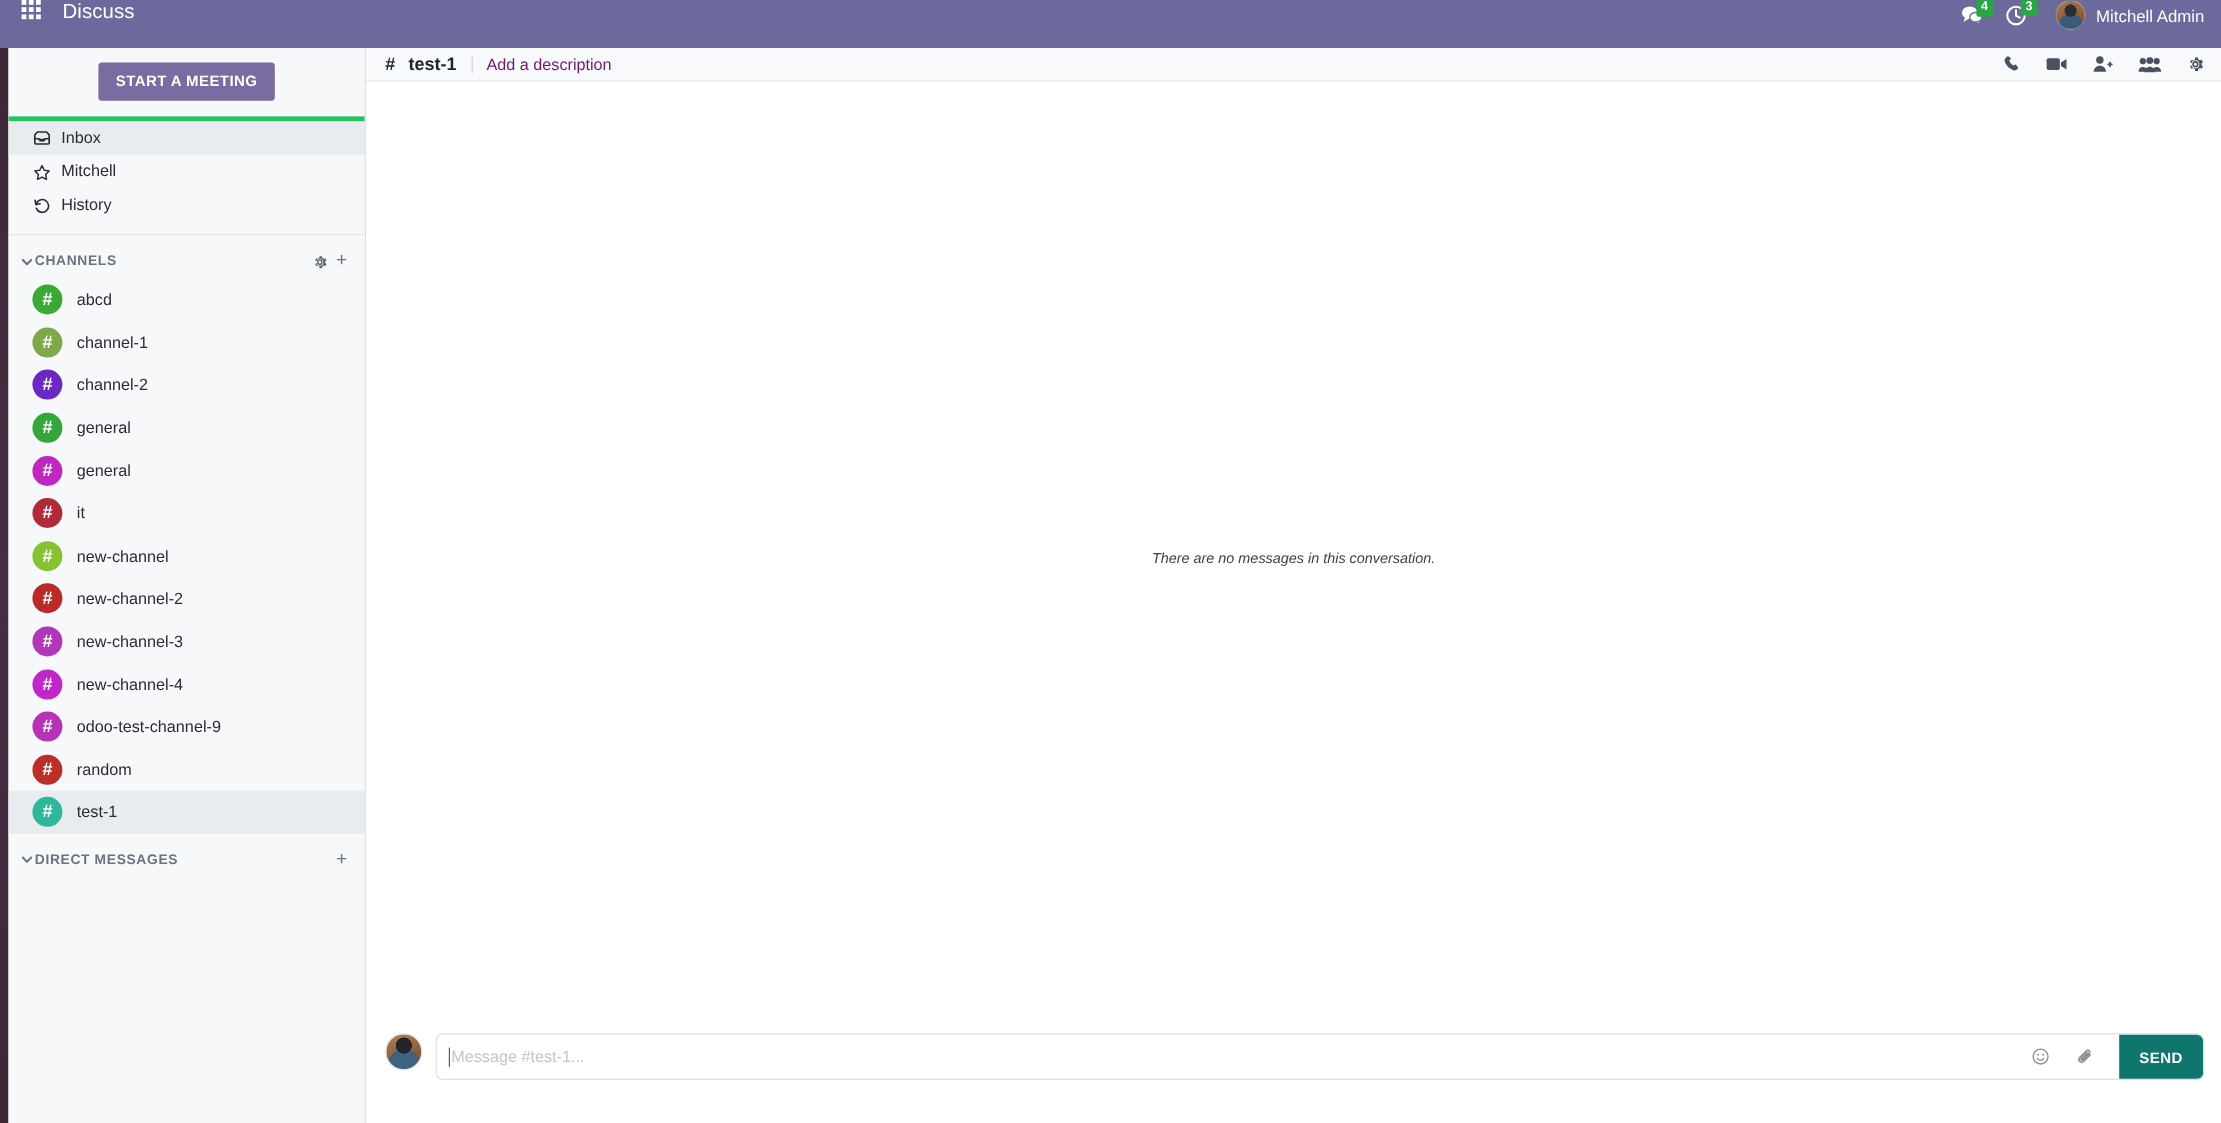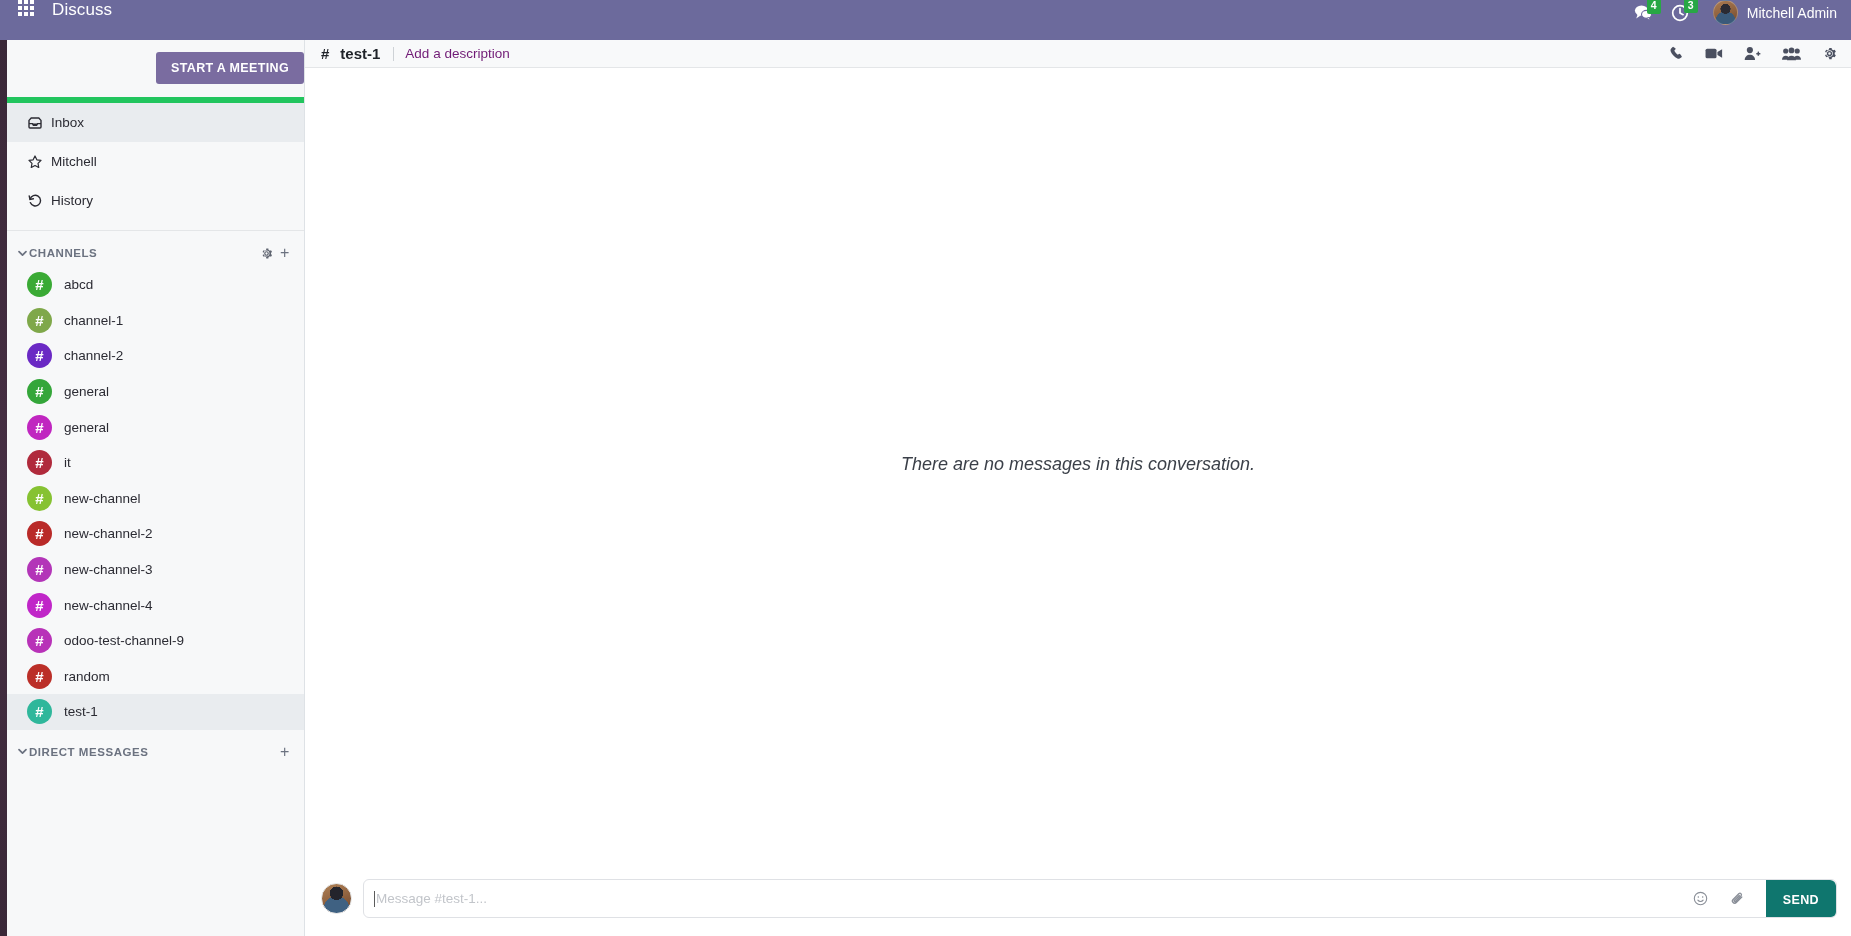--- a/index.html
+++ b/index.html
@@ -78,39 +78,39 @@
   
   .sidebar {
     width: 298px; min-width: 298px;
     background: #f7f8f9;
     border-right: 1px solid #dee2e6;
     display: flex; flex-direction: column;
     overflow: hidden;
   }
   .meeting-wrap {
     padding: 12px 0 13px 0;
-    display: flex; justify-content: flex-end;
-    border-bottom: 6px solid #22c55e;
+    display: flex; justify-content: center;
+    border-bottom: 4px solid #22c55e;
   }
   .btn-meeting {
     background: #7a6ca0;
     color: #ffffff;
     border: none;
     font-size: 12.5px; font-weight: 700;
     letter-spacing: .35px;
     padding: 9px 15px;
     border-radius: 3px;
     cursor: pointer;
     font-family: "Liberation Sans", sans-serif;
   }
   .mailbox-list { padding-top: 0; }
   .mailbox-item {
     display: flex; align-items: center;
     gap: 9px;
-    height: 39px;
+    height: 28px;
     padding: 0 10px 0 20px;
     font-size: 13.5px;
     color: #2b2b33;
     cursor: pointer;
   }
   .mailbox-item.active { background: #e9ecef; }
   .mailbox-item .mi-icon {
     width: 15px; display: flex; align-items: center; justify-content: center;
     color: #2b2b33;
   }
@@ -178,27 +178,27 @@
   .th-actions { display: flex; align-items: center; gap: 21px; }
   .th-btn { color: #4b5060; display: flex; align-items: center; cursor: pointer; }
 
   .thread-body {
     flex: 1;
     display: flex; align-items: center; justify-content: center;
     background: #ffffff;
     min-height: 0;
   }
   .empty-msg {
-    font-size: 18px; font-style: italic; color: #3b4049;
+    font-size: 12px; font-style: italic; color: #3b4049;
   }
 
   
   .composer {
     height: 75px; min-height: 75px;
-    display: flex; align-items: center;
+    display: flex; align-items: flex-start;
     padding: 0 14px 0 16px;
     background: #ffffff;
     gap: 11px;
   }
   .composer-avatar {
     width: 31px; height: 31px; min-width: 31px; border-radius: 50%;
     background:
       radial-gradient(circle at 50% 32%, #24242c 0 27%, transparent 28%),
       radial-gradient(circle at 50% 86%, #3f6182 0 44%, transparent 45%),
       linear-gradient(160deg, #b08256 0%, #8d5f3d 55%, #6b452e 100%);

